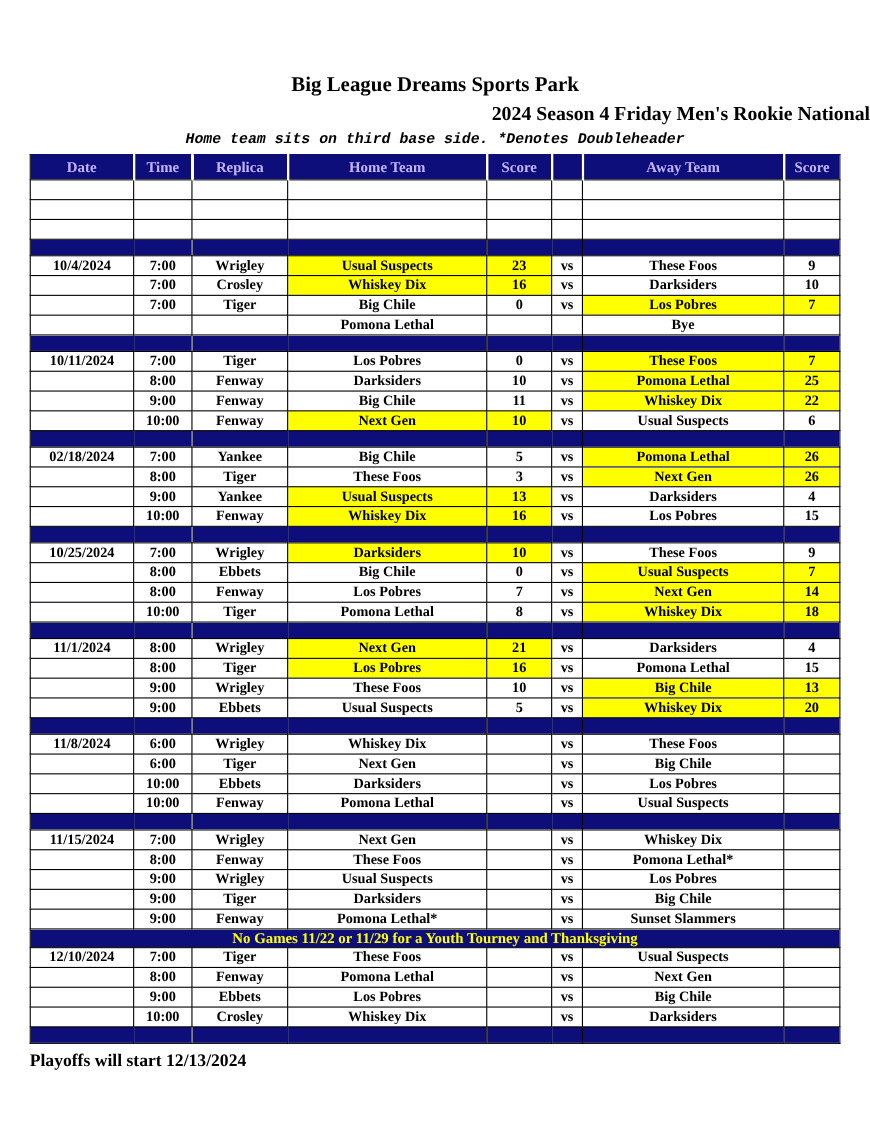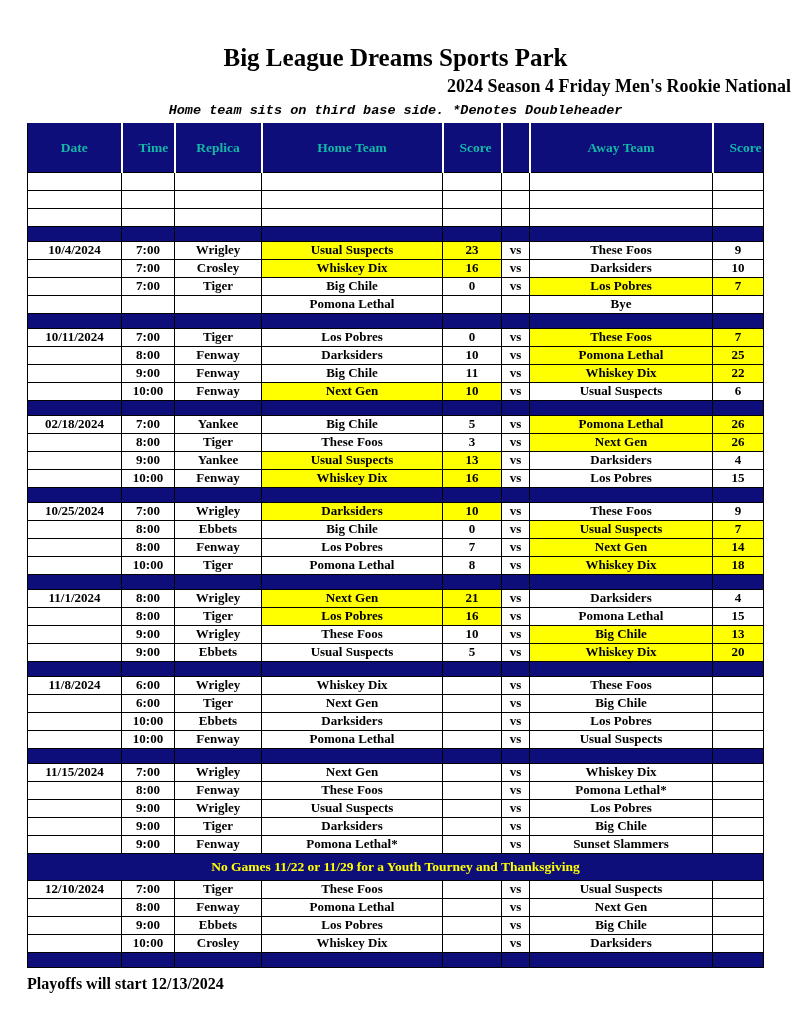--- a/index.html
+++ b/index.html
@@ -12,22 +12,22 @@
     margin:0;
     width:791px;
     height:1024px;
     background:#ffffff;
     font-family:"Liberation Serif","DejaVu Serif",serif;
     color:var(--ink);
   }
   .title{
     text-align:center;
     font-weight:bold;
-    font-size:25px;
-    padding-top:44px;
+    font-size:19px;
+    padding-top:68px;
     line-height:1.1;
   }
   .subtitle{
     text-align:right;
     font-weight:bold;
     font-size:18px;
     margin-top:4px;
   }
   .note{
     text-align:center;
@@ -39,25 +39,25 @@
     font-family:Liberation Mono, monospace;
   }
   table.schedule{
     border-collapse:collapse;
     margin-left:27px;
     table-layout:fixed;
     width:736px;
   }
   table.schedule th{
     background:var(--navy);
-    color:#14b8a6;
+    color:#c4b5fd;
     font-size:13.5px;
     font-weight:bold;
     height:20px;
-    padding:16px;
+    padding:3px;
     border-left:2px solid #ffffff;
     border-right:2px solid #ffffff;
     border-top:1px solid var(--navy);
     border-bottom:1px solid #000000;
     overflow:hidden;
     white-space:nowrap;
   }
   table.schedule th:first-child{border-left:1px solid #000000;}
   table.schedule th:last-child{border-right:1px solid #000000;}
   table.schedule td{
@@ -72,21 +72,21 @@
   }
   tr.row-blank td{background:#ffffff;}
   tr.row-separator td{
     background:var(--navy);
     height:15px;
   }
   tr.row-message td{
     background:var(--navy);
     color:var(--yellow);
     font-size:13.5px;
-    height:27px;
+    height:17px;
   }
   td.hl{background:var(--yellow);}
   td.vs{font-size:11.5px;}
   .playoffs{
     margin:7px 0 0 27px;
     font-weight:bold;
     font-size:16px;
   }
 </style>
 </head>

